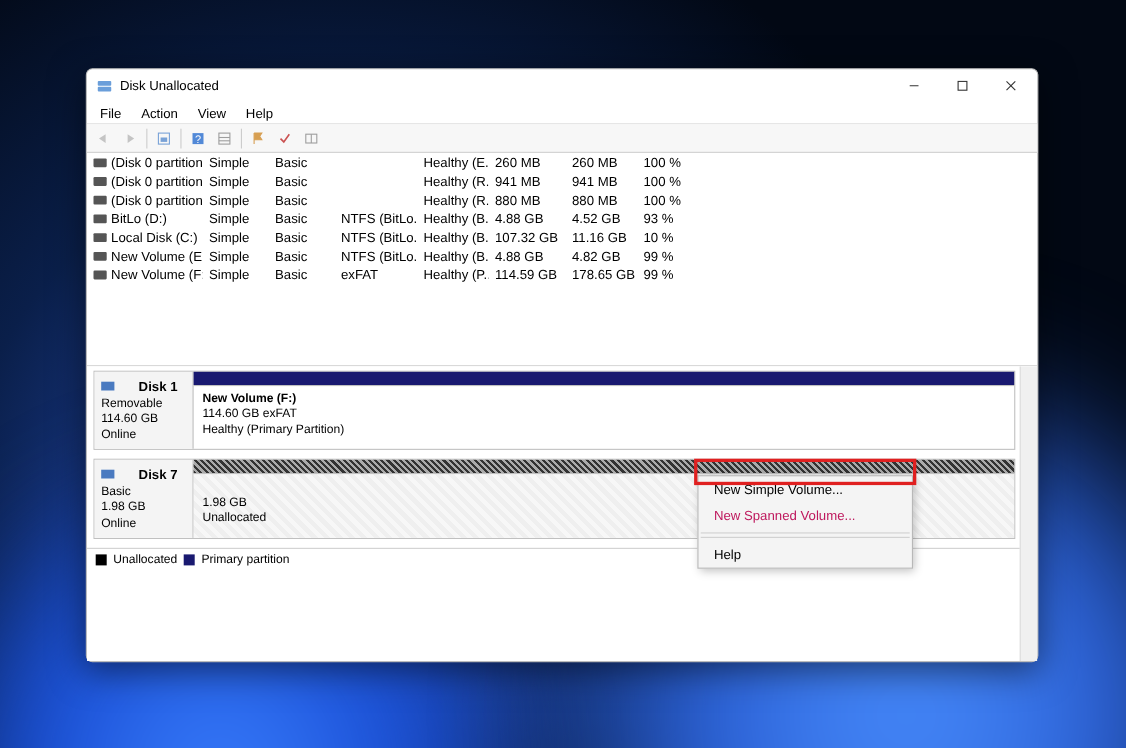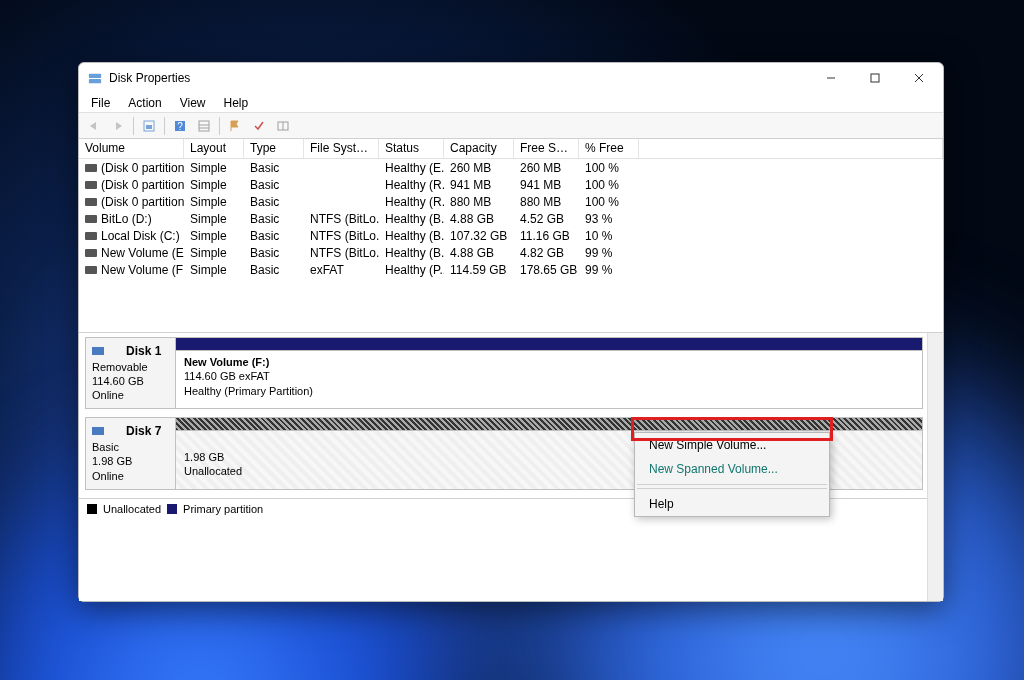--- a/index.html
+++ b/index.html
@@ -168,21 +168,21 @@
     background:#f4f4f4;
     border: 1px solid #b8b8b8;
     box-shadow: 2px 2px 8px rgba(0,0,0,0.25);
     z-index: 50;
     font-size: 12px;
   }
   .context-menu .ctx-item {
     padding: 5px 14px;
     white-space: nowrap;
   }
-  .context-menu .ctx-item.disabled { color:#0f766e; }
+  .context-menu .ctx-item.disabled { color:#be185d; }
   .context-menu .ctx-sep { height:1px; background:#cfcfcf; margin:3px 2px; }
   .red-highlight {
     position:absolute;
     border: 3px solid #e02020;
     pointer-events:none;
     z-index: 60;
   }
   .scrollbar-fake {
     position:absolute;
     right:0;
@@ -196,21 +196,21 @@
 
 <div class="window">
 
   <div class="titlebar">
     <span class="icon">
       <svg width="14" height="14" viewBox="0 0 16 16">
           <rect x="1" y="3" width="14" height="5" rx="1" fill="#6a9eda"></rect>
           <rect x="1" y="9" width="14" height="5" rx="1" fill="#6a9eda"></rect>
         </svg>
     </span>
-    <span class="title">Disk Properties</span>
+    <span class="title">Disk Unallocated</span>
     <div class="win-btn">
         <svg width="10" height="10">
           <line x1="1" y1="5" x2="9" y2="5" stroke="currentColor" stroke-width="1"></line>
         </svg>
       </div>
     <div class="win-btn">
         <svg width="10" height="10">
           <rect x="1" y="1" width="8" height="8" fill="none" stroke="currentColor" stroke-width="1"></rect>
         </svg>
       </div>
@@ -276,31 +276,20 @@
         <svg width="14" height="14">
           <rect x="2" y="3" width="10" height="8" fill="none" stroke="#888"></rect>
           <line x1="7" y1="3" x2="7" y2="11" stroke="#888"></line>
         </svg>
       </span>
   </div>
 
   <div class="content">
 
     <div class="volume-list">
-      <div class="list-header">
-        <div class="col c-vol">Volume</div>
-        <div class="col c-lay">Layout</div>
-        <div class="col c-type">Type</div>
-        <div class="col c-fs">File System</div>
-        <div class="col c-stat">Status</div>
-        <div class="col c-cap">Capacity</div>
-        <div class="col c-free">Free Sp...</div>
-        <div class="col c-pct">% Free</div>
-        <div class="col c-rest"></div>
-      </div>
       <div id="vol-rows">
           <div class="list-row">
             <div class="cell c-vol">
               <span class="disk-icon"></span>
               <span>(Disk 0 partition 1)</span>
             </div>
             <div class="cell c-lay">Simple</div>
             <div class="cell c-type">Basic</div>
             <div class="cell c-fs"></div>
             <div class="cell c-stat">Healthy (E...</div>

